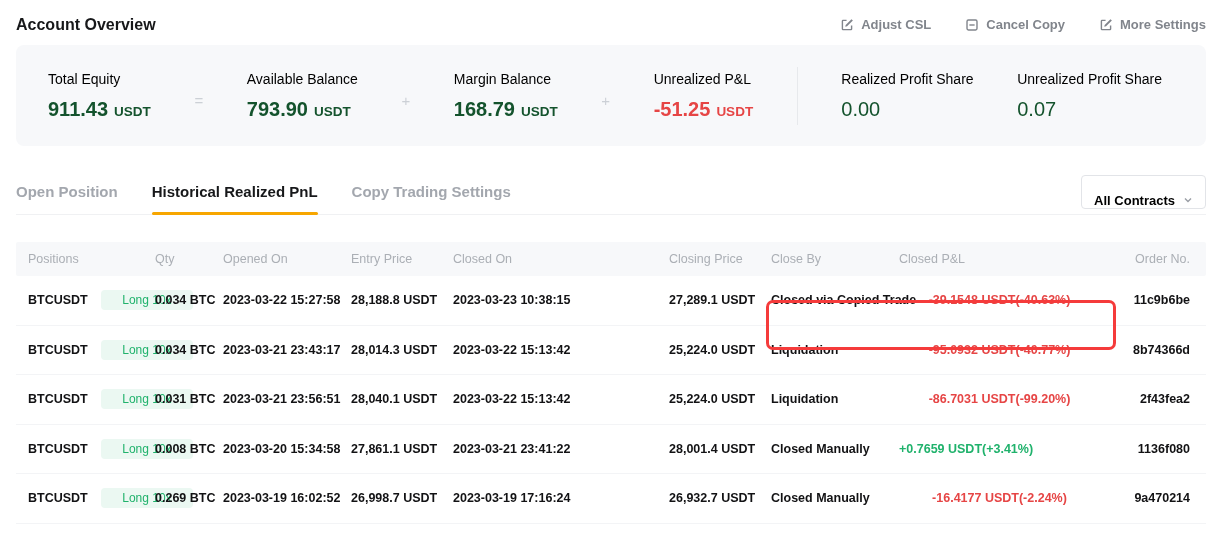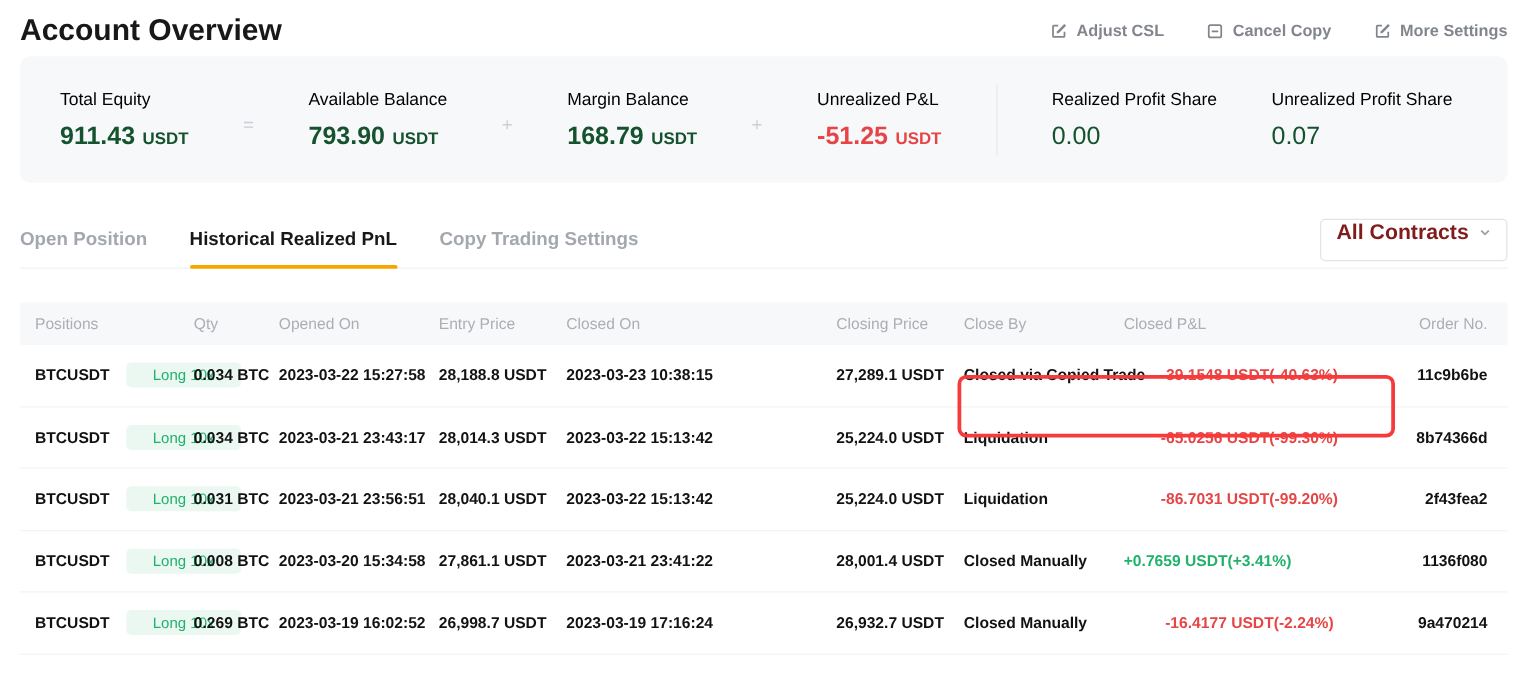--- a/index.html
+++ b/index.html
@@ -2,21 +2,21 @@
 <html style="--accent: #f7a600; --neg: #e64545; --pos: #20b26c; --box: #f53b3b;"><head>
 <meta charset="utf-8">
 <style>
   * { margin:0; padding:0; box-sizing:border-box; }
   html,body { width:1222px; height:538px; overflow:hidden; background:#fff;
     font-family:"Liberation Sans", sans-serif; color:#121214; }
   .page { padding:0 16px; position:relative; width:1222px; height:538px; }
 
   
   .topbar { display:flex; justify-content:space-between; align-items:center; padding-top:13px; height:36px; }
-  .page-title { font-size:24px; font-weight:700; color:#17181a; }
+  .page-title { font-size:16px; font-weight:700; color:#17181a; }
   .actions { display:flex; align-items:center; gap:34px; }
   .action-btn { display:flex; align-items:center; gap:7px; color:#81858c; font-size:13px; font-weight:700; cursor:pointer; background:none; border:none; font-family:inherit; }
   .action-btn svg { display:block; }
 
   
   .summary-card { margin-top:9px; height:101px; background:#f7f8fa; border-radius:8px;
     display:flex; align-items:center; justify-content:space-between; padding:0 44px 0 32px; }
   .stat { display:flex; flex-direction:column; gap:11px; }
   .stat-label { font-size:14px; color:#000000; white-space:nowrap; }
   .stat-value { font-size:20px; font-weight:700; color:#14532d; white-space:nowrap; display:flex; align-items:baseline; gap:6px; }
@@ -24,22 +24,22 @@
   .stat-value.plain { font-weight:400; }
   .op { color:#ccd0d6; font-size:15px; font-weight:400; align-self:center; margin-top:10px; }
   .v-divider { width:1px; height:58px; background:#e7e9ec; align-self:center; }
 
   
   .tabs-row { margin-top:23px; height:46px; display:flex; align-items:center; justify-content:space-between; border-bottom:1px solid #f0f1f3; }
   .tabs { display:flex; gap:34px; height:100%; align-items:center; }
   .tab { font-size:15px; font-weight:700; color:#a3a7ae; cursor:pointer; position:relative; height:100%; display:flex; align-items:center; }
   .tab.active { color:#17181a; }
   .tab.active::after { content:""; position:absolute; left:0; right:0; bottom:-1px; height:3px; background:var(--accent); border-radius:2px; }
-  .filter-btn { display:flex; align-items:flex-start; gap:8px; border:1px solid #e2e4e8; border-radius:4px; background:#fff;
-    height:34px; padding:0 12px; font-size:17px; font-weight:700; color:#7f1d1d; cursor:pointer; font-family:inherit; }
+  .filter-btn { display:flex; align-items:flex-end; gap:8px; border:1px solid #e2e4e8; border-radius:4px; background:#fff;
+    height:34px; padding:0 12px; font-size:13px; font-weight:700; color:#000000; cursor:pointer; font-family:inherit; }
   .filter-btn svg { color:#9a9ea5; }
 
   
   .table { margin-top:27px; }
   .grid { display:grid; grid-template-columns:127px 68px 128px 102px 216px 102px 128px 201px 1fr; align-items:center; }
   .thead { background:#f7f8fa; height:34px; padding:0 16px 0 12px; border-radius:2px;
     font-size:12.5px; color:#abafb5; }
   .thead .cell:last-child { text-align:right; }
   .trow { height:49.5px; padding:0 16px 0 12px; border-bottom:1px solid #f3f4f6; font-size:12.5px; font-weight:700; }
   .cell { white-space:nowrap; }
@@ -183,21 +183,21 @@
       <div class="cell">
         <span class="sym">BTCUSDT</span>
         <span class="badge">Long 10x</span>
       </div>
       <div class="cell">0.034 BTC</div>
       <div class="cell">2023-03-21 23:43:17</div>
       <div class="cell">28,014.3 USDT</div>
       <div class="cell">2023-03-22 15:13:42</div>
       <div class="cell">25,224.0 USDT</div>
       <div class="cell">Liquidation</div>
-      <div class="cell pnl neg">-65.0256 USDT(-99.30%)</div>
+      <div class="cell pnl neg">-95.0932 USDT(-40.77%)</div>
       <div class="cell order">8b74366d</div>
     </div>
 
     <div class="grid trow">
       <div class="cell">
         <span class="sym">BTCUSDT</span>
         <span class="badge">Long 10x</span>
       </div>
       <div class="cell">0.031 BTC</div>
       <div class="cell">2023-03-21 23:56:51</div>

